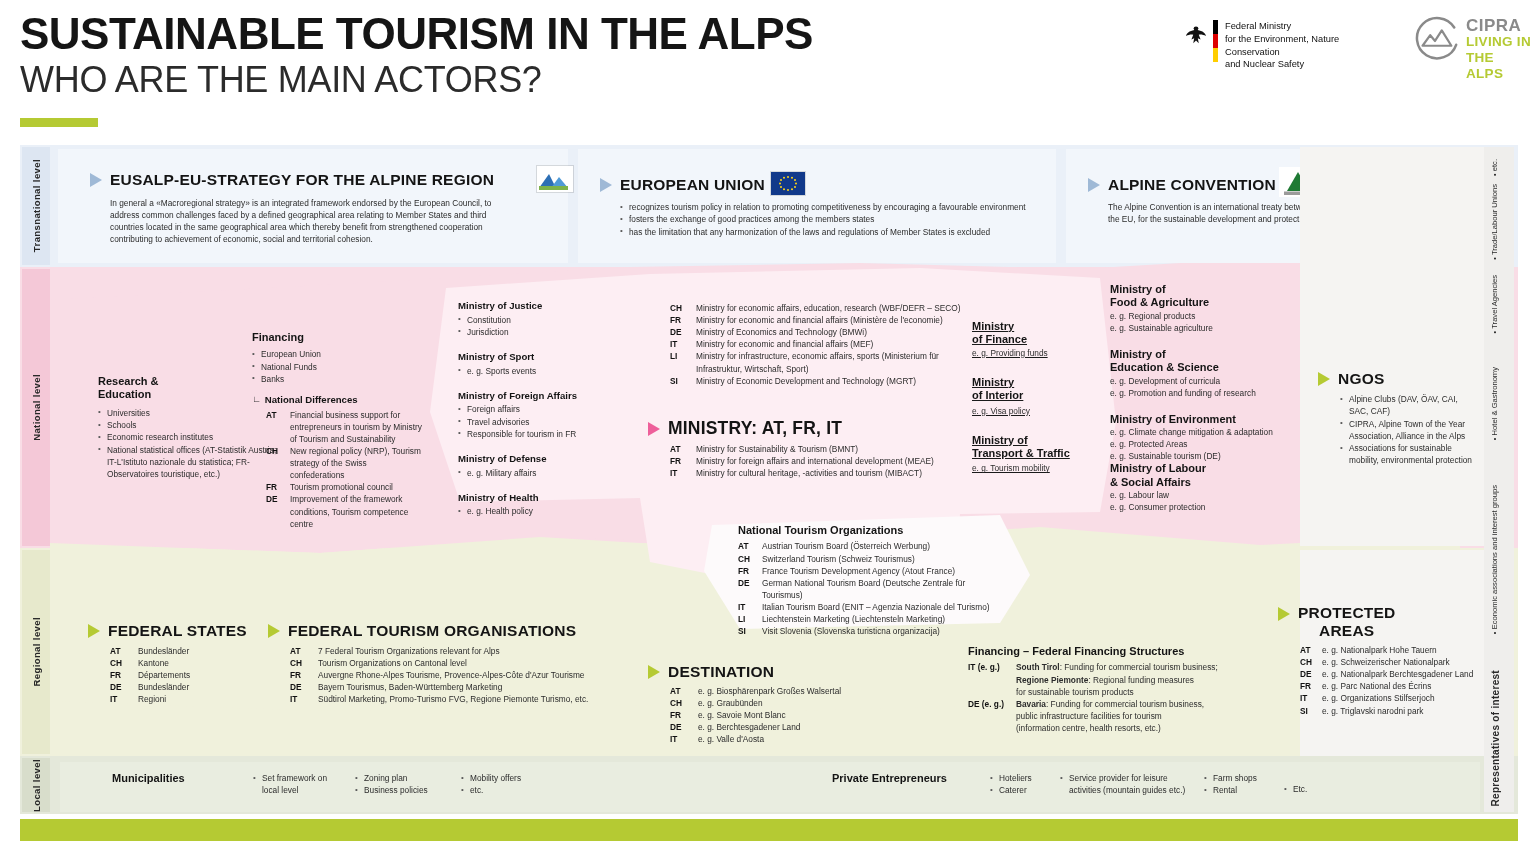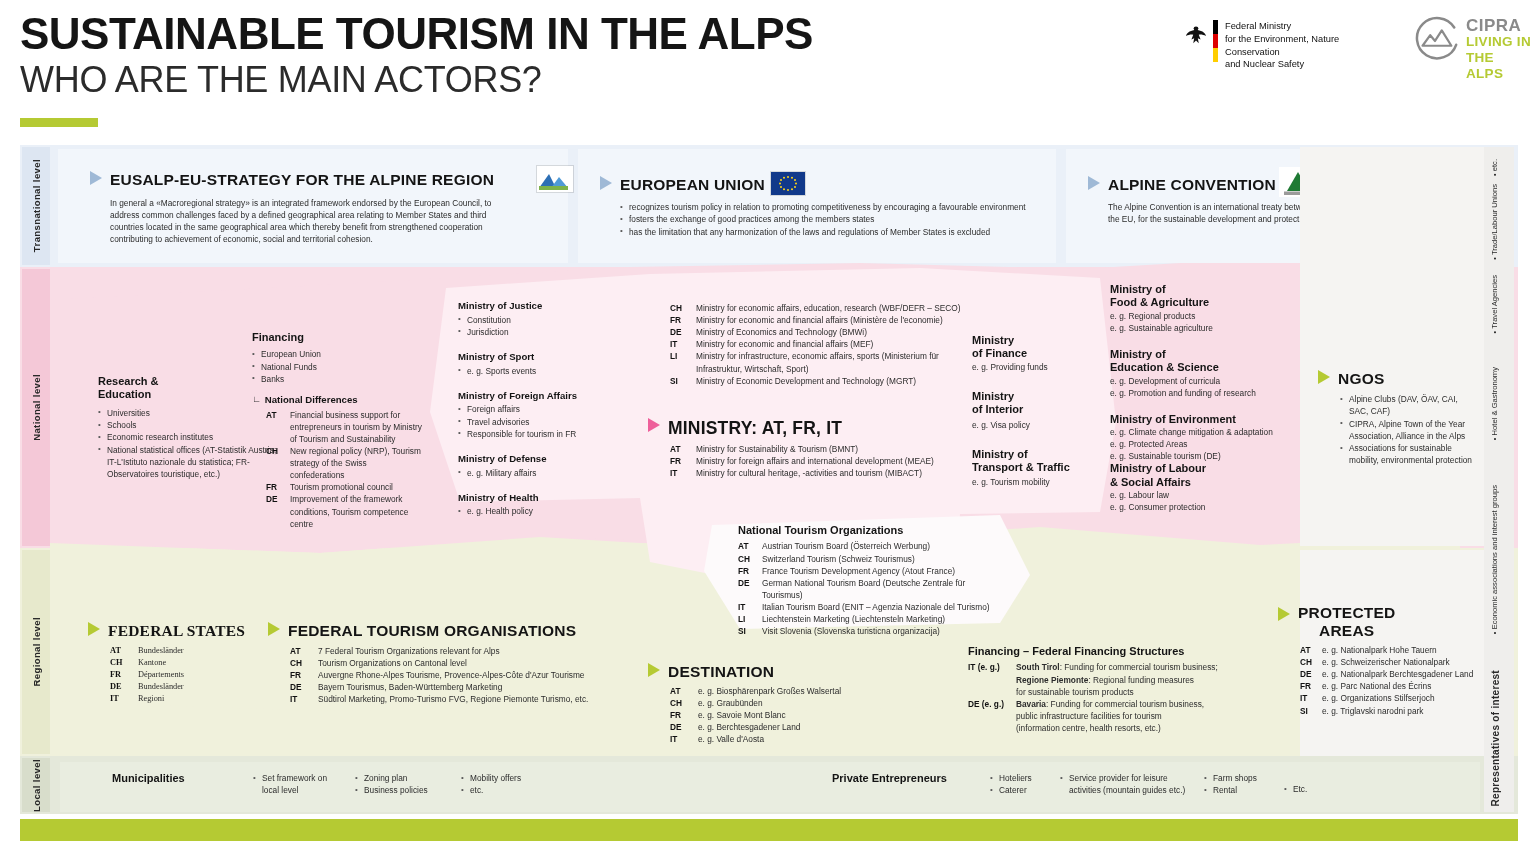--- a/index.html
+++ b/index.html
@@ -65,21 +65,21 @@
     background:#efeeec;}
   #sidebar-right .v{writing-mode:vertical-rl;transform:rotate(180deg);
     position:absolute;left:6px;white-space:nowrap;color:#2a2a2a;}
   #sidebar-right .vtitle{bottom:6px;font-size:10px;font-weight:bold;letter-spacing:0.3px;}
   #sidebar-right .vitem{font-size:7.6px;}
 
   
   .panel{position:absolute;}
   .panel-white{background:#f2f6fb;}
 
-  .headline{display:flex;align-items:flex-start;gap:8px;}
+  .headline{display:flex;align-items:center;gap:8px;}
   .tri{width:0;height:0;border-left:12px solid #9fb9d6;
        border-top:7px solid transparent;border-bottom:7px solid transparent;flex:0 0 auto;}
   .tri-green{border-left-color:#b5ca33;}
   .tri-pink{border-left-color:#ee5f9a;}
   .h-big{font-size:15.5px;font-weight:bold;letter-spacing:0.2px;color:#141414;}
   .h-xl{font-size:17.5px;font-weight:bold;letter-spacing:0.2px;color:#141414;}
 
   .body-txt{font-size:8.3px;line-height:1.45;color:#2c2c2c;}
   ul.bul{margin:0;padding:0;list-style:none;}
   ul.bul li{position:relative;padding-left:9px;font-size:8.3px;line-height:1.48;color:#2c2c2c;}
@@ -342,21 +342,21 @@
         <span class="cc" style="width:26px;">FR</span>
         <span class="cc-txt">Ministry for foreign affairs and international development (MEAE)</span>
       </div>
     <div class="cc-row">
         <span class="cc" style="width:26px;">IT</span>
         <span class="cc-txt">Ministry for cultural heritage, -activities and tourism (MIBACT)</span>
       </div>
   </div>
 </div>
 
-<div class="panel" style="left:972px;top:334px;width:130px;">
+<div class="panel" style="left:972px;top:320px;width:130px;text-decoration:underline;">
   <div style="margin-bottom:17px;">
     <div class="sub-h-lg" style="white-space:pre-line;">Ministry
 of Finance</div>
     <div class="body-txt" style="margin-top:0;">e. g. Providing funds</div>
   </div>
   <div style="margin-bottom:17px;">
     <div class="sub-h-lg" style="white-space:pre-line;">Ministry
 of Interior</div>
     <div class="body-txt" style="margin-top:2px;">e. g. Visa policy</div>
   </div>
@@ -437,21 +437,21 @@
         <span class="cc" style="width:24px;">LI</span>
         <span class="cc-txt">Liechtenstein Marketing (Liechtensteln Marketing)</span>
       </div>
     <div class="cc-row">
         <span class="cc" style="width:24px;">SI</span>
         <span class="cc-txt">Visit Slovenia (Slovenska turisticna organizacija)</span>
       </div>
   </div>
 </div>
 
-<div class="panel" style="left:88px;top:622px;width:180px;font-family:Liberation Serif, serif;">
+<div class="panel" style="left:88px;top:622px;width:180px;">
   <div class="headline">
     <div class="tri tri-green"></div>
     <div class="h-big">FEDERAL STATES</div>
   </div>
   <div style="margin-top:5px;margin-left:22px;">
     <div class="cc-row">
         <span class="cc" style="width:28px;">AT</span>
         <span class="cc-txt">Bundesländer</span>
       </div>
     <div class="cc-row">

